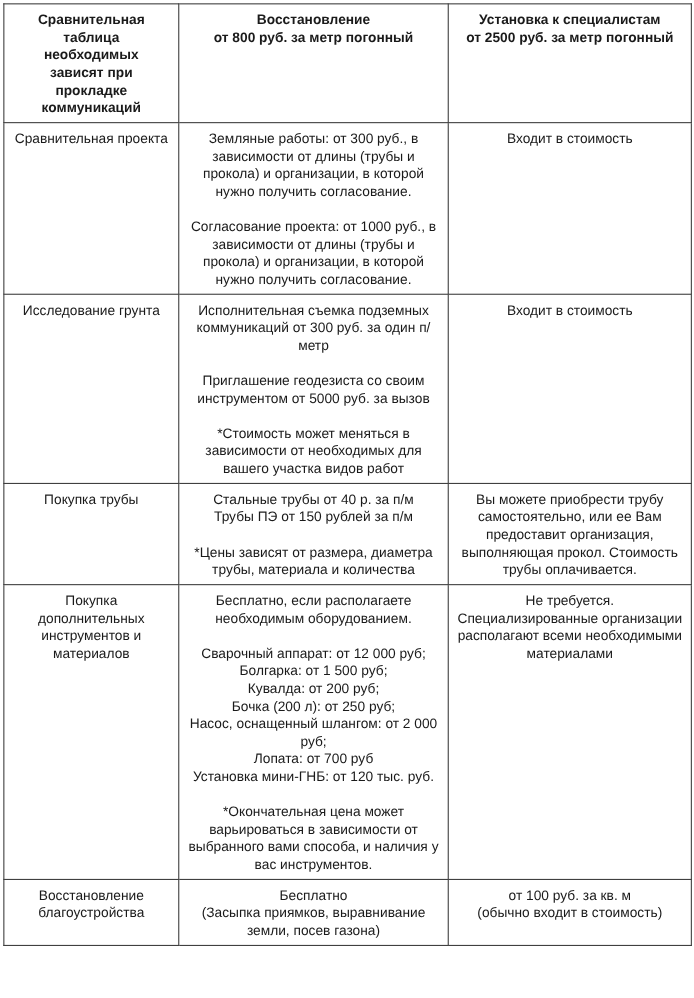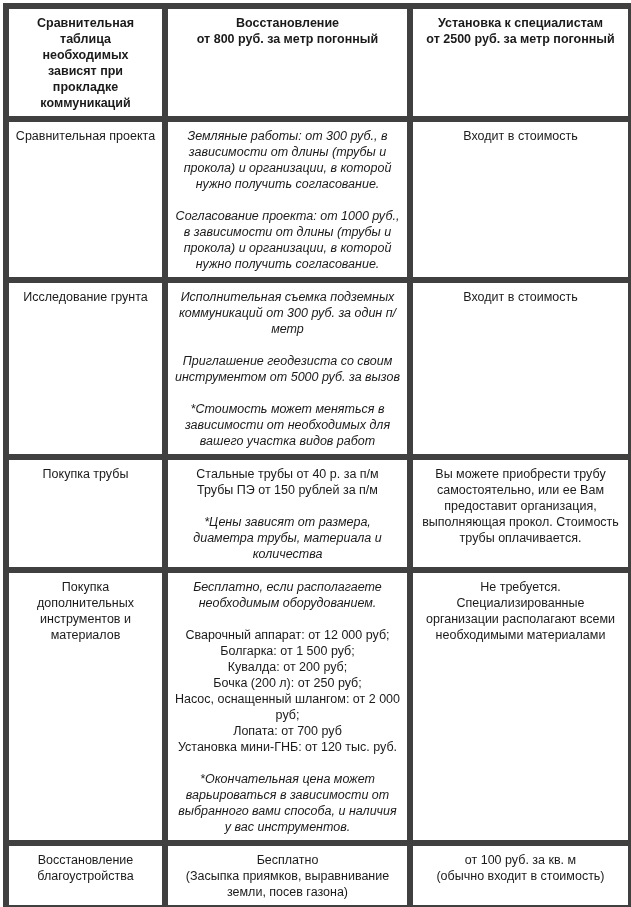--- a/index.html
+++ b/index.html
@@ -1,26 +1,26 @@
 <!DOCTYPE html>
 <html><head>
   <meta charset="utf-8">
   <style>
     html, body { margin: 0; padding: 0; background: #ffffff; }
     body { width: 631px; height: 907px; position: relative; overflow: hidden;
            font-family: "Liberation Sans", sans-serif; color: #1a1a1a; }
     table.cmp { position: absolute; left: 3px; top: 3px; width: 625px;
                 border-collapse: collapse; table-layout: fixed; font-size: 12.5px; line-height: 16px; }
-    table.cmp td, table.cmp th { border: 6px solid #404040; vertical-align: top; text-align: center;
+    table.cmp td, table.cmp th { border: 1px solid #404040; vertical-align: top; text-align: center;
                 padding: 6px 6px 5px 6px; }
     col.c1 { width: 159px; } col.c2 { width: 245px; } col.c3 { width: 221px; }
     th { font-weight: bold; }
-    .p { margin: 0; font-style: italic; }
+    .p { margin: 0; }
     .gap { height: 16px; }
-    .it { font-style: italic; }
+    .it { }
     .h1 { height: 91px; }
   </style>
 </head>
 <body>
 
 <table class="cmp">
   <colgroup>
       <col class="c1">
       <col class="c2">
       <col class="c3">

